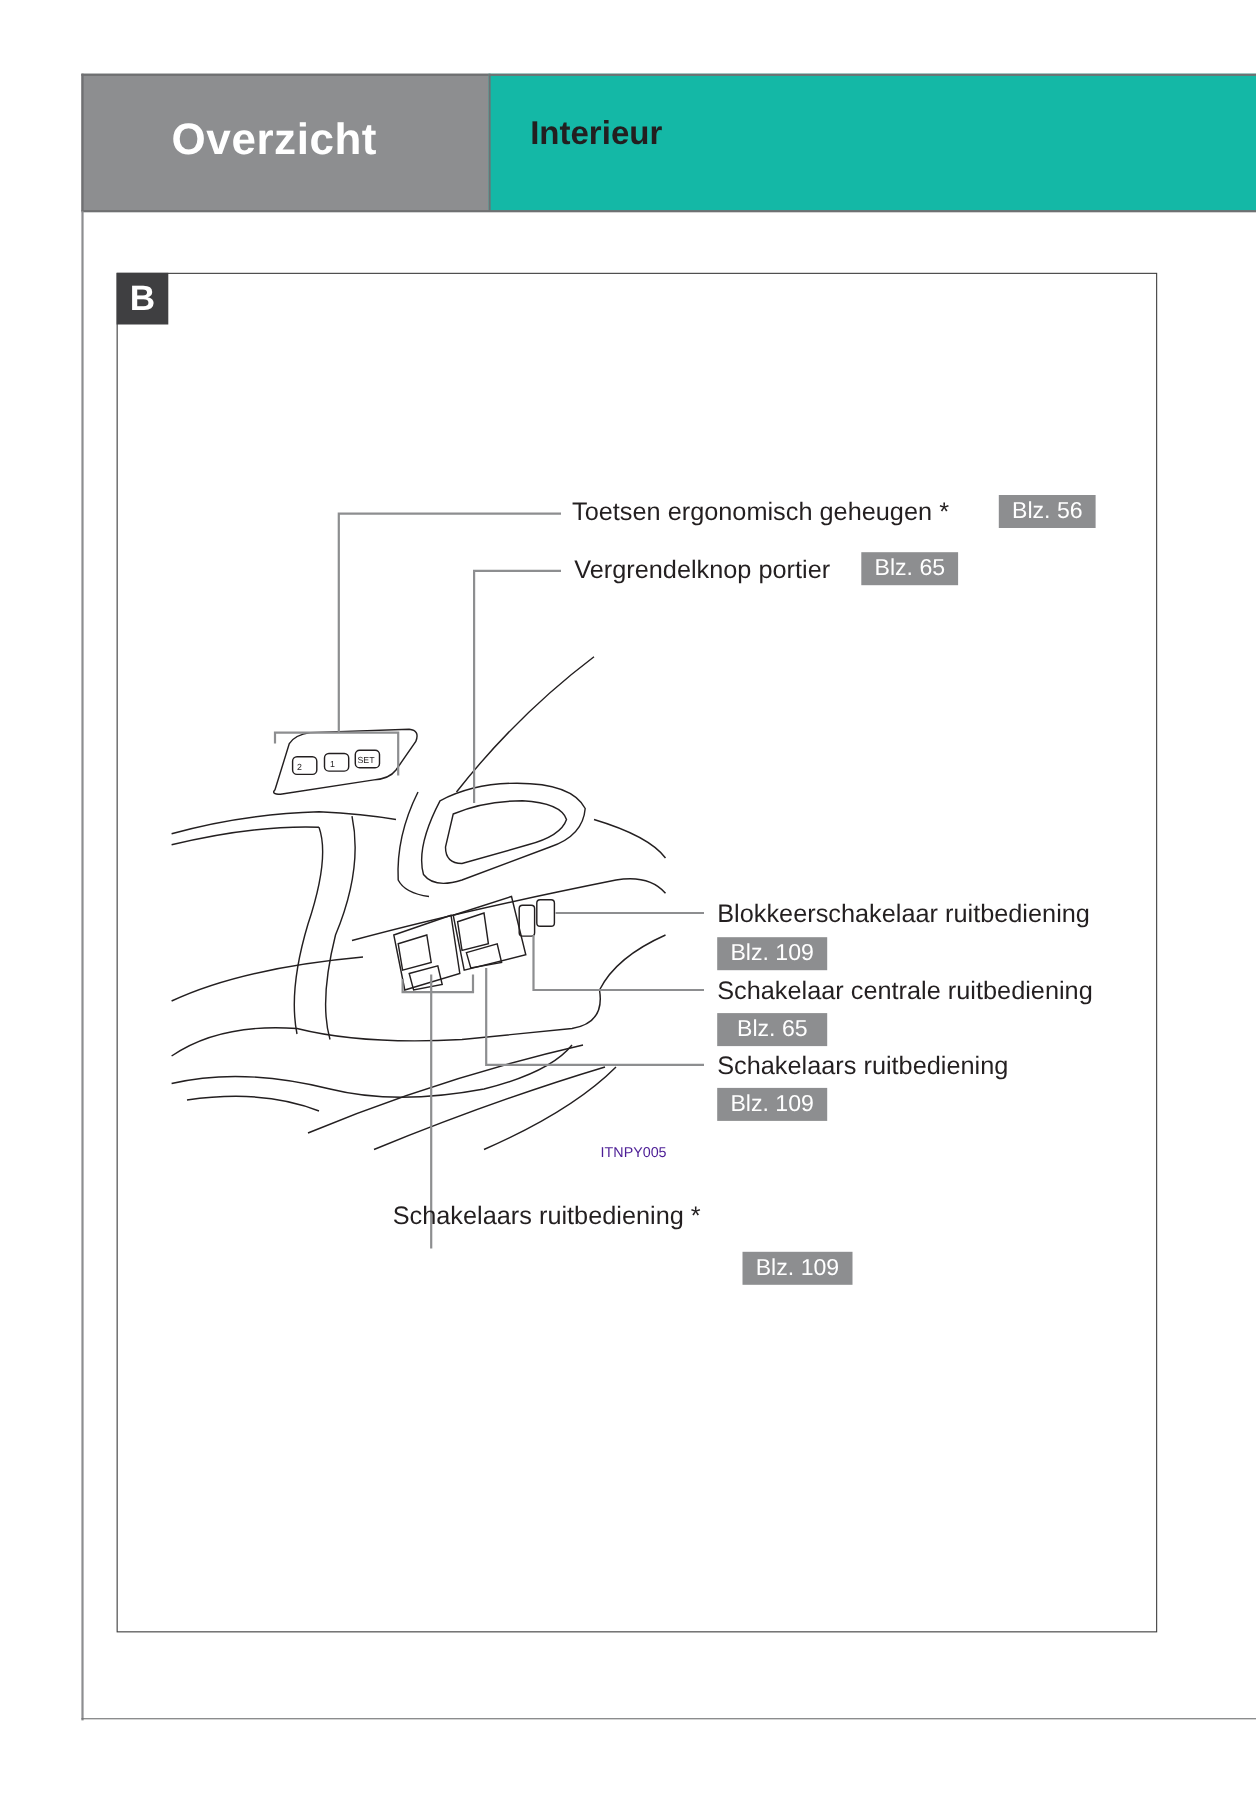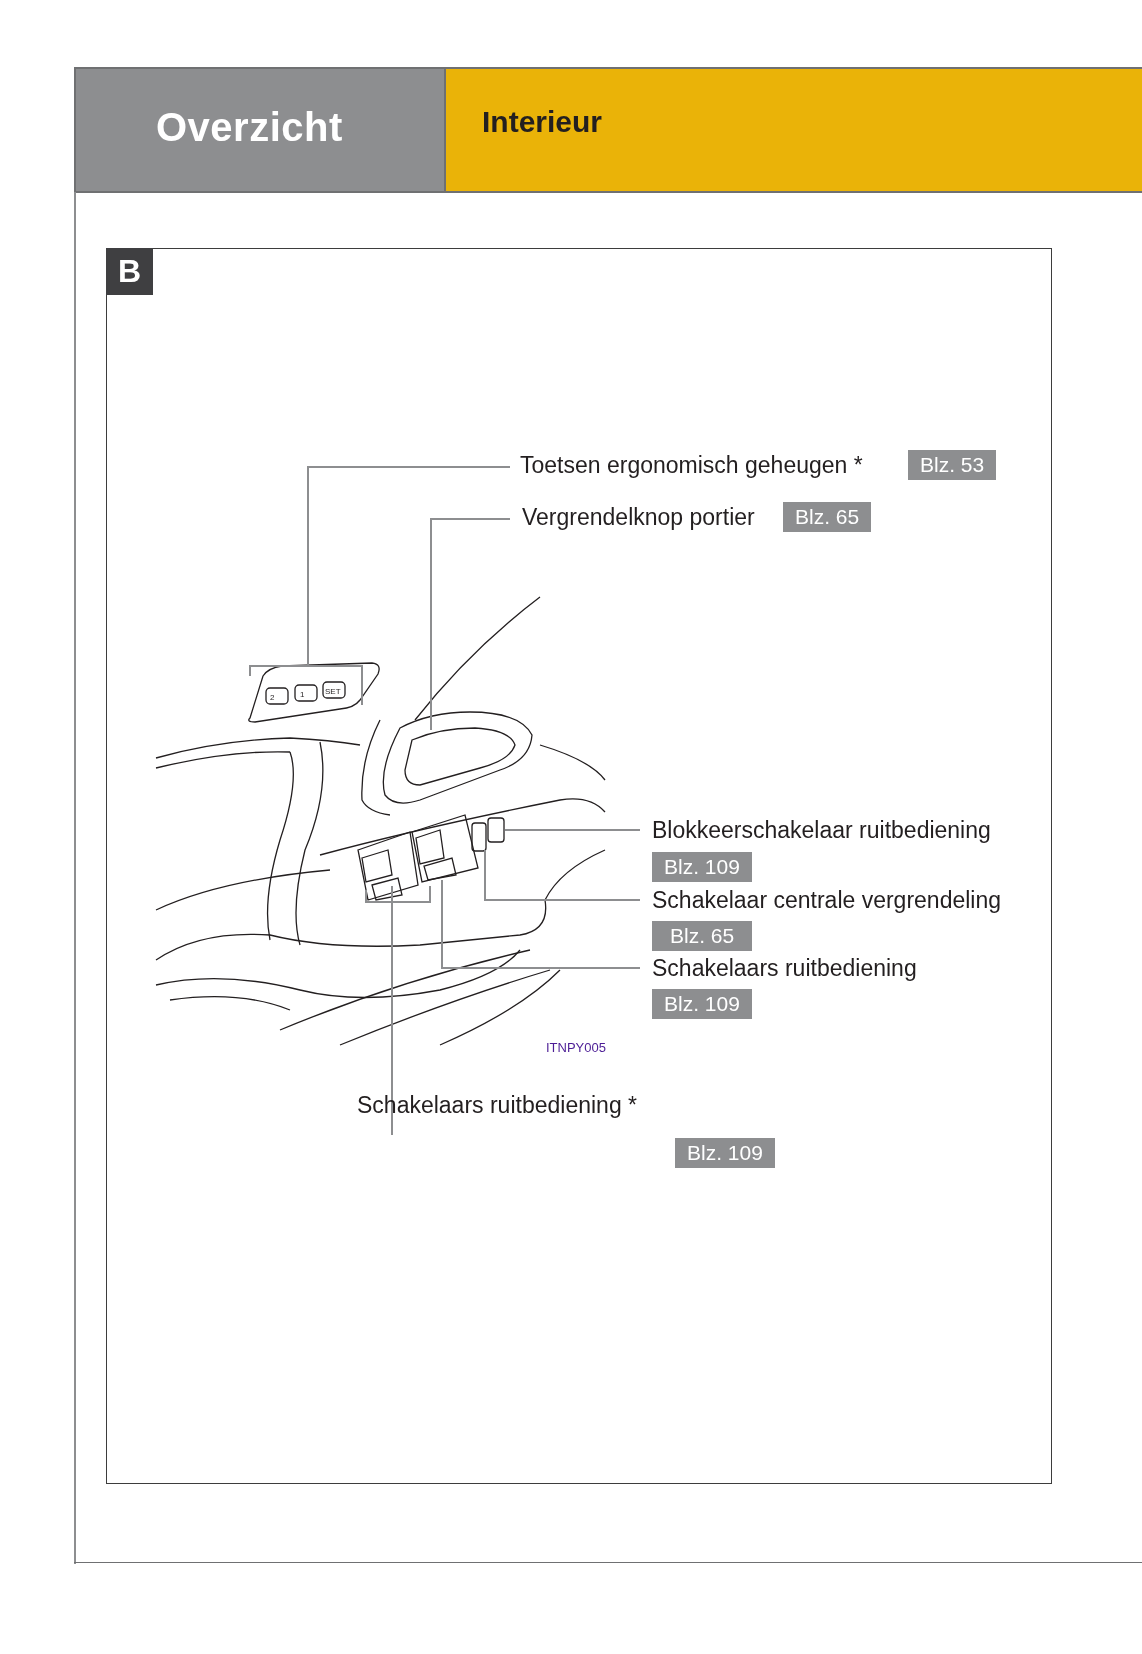--- a/index.html
+++ b/index.html
@@ -1,20 +1,20 @@
 <!DOCTYPE html>
 <html><head>
 <meta charset="utf-8">
 <style>
   html,body{margin:0;padding:0;background:#fff;}
   body{width:1142px;height:1654px;position:relative;overflow:hidden;font-family:"Liberation Sans",sans-serif;color:#231f20;}
   .abs{position:absolute;}
   .hdr-left{left:74px;top:67px;width:370px;height:125px;background:#8d8e90;border-top:2px solid #6f7072;border-left:2px solid #6f7072;box-sizing:border-box;}
   .hdr-left span{position:absolute;left:80px;top:36px;font-size:40px;font-weight:bold;color:#fff;letter-spacing:0.5px;}
-  .hdr-right{left:444px;top:67px;width:698px;height:125px;background:#eab308;border-top:2px solid #6f7072;border-left:2px solid #6f7072;box-sizing:border-box;}
+  .hdr-right{left:444px;top:67px;width:698px;height:125px;background:#14b8a6;border-top:2px solid #6f7072;border-left:2px solid #6f7072;box-sizing:border-box;}
   .hdr-right span{position:absolute;left:36px;top:36px;font-size:30px;font-weight:bold;color:#231f20;}
   .hdr-bottom{left:74px;top:191px;width:1068px;height:2px;background:#6f7072;}
   .page-left{left:74px;top:192px;width:2px;height:1372px;background:#8d8e90;}
   .page-bottom{left:74px;top:1562px;width:1068px;height:1px;background:#6f7072;}
   .frame{left:106px;top:248px;width:946px;height:1236px;border:1.5px solid #3d3d3d;box-sizing:border-box;}
   .badge-b{left:106px;top:248px;width:47px;height:47px;background:#3f3f41;color:#fff;font-weight:bold;font-size:32px;text-align:center;line-height:47px;}
   .label{font-size:23px;color:#231f20;white-space:nowrap;text-align:center;}
   .ref{background:#8d8e90;color:#fff;font-size:21px;padding:0 12px;height:30px;line-height:30px;white-space:nowrap;}
   .code{font-size:13px;color:#4c1d95;}
   .pagenum{left:68px;top:1652px;font-size:21px;color:#231f20;}
@@ -91,29 +91,29 @@
     <path d="M640 968 L442 968 L442 880"></path>
     <path d="M392 886 L392 1135"></path>
     <path d="M366 890 L366 902 L430 902 L430 886"></path>
   </g>
 </svg>
 
 <div class="abs label" style="left:520px;top:452px;">
   <span>Toetsen ergonomisch geheugen</span>
   <span>*</span>
 </div>
-<div class="abs ref" style="left:908px;top:450px;">Blz. 53</div>
+<div class="abs ref" style="left:908px;top:450px;">Blz. 56</div>
 
 <div class="abs label" style="left:522px;top:504px;">Vergrendelknop portier</div>
 <div class="abs ref" style="left:783px;top:502px;">Blz. 65</div>
 
 <div class="abs label" style="left:652px;top:817px;">Blokkeerschakelaar ruitbediening</div>
 <div class="abs ref" style="left:652px;top:852px;">Blz. 109</div>
 
-<div class="abs label" style="left:652px;top:887px;">Schakelaar centrale vergrendeling</div>
+<div class="abs label" style="left:652px;top:887px;">Schakelaar centrale ruitbediening</div>
 <div class="abs ref" style="left:652px;top:921px;padding:0 18px;">Blz. 65</div>
 
 <div class="abs label" style="left:652px;top:955px;">Schakelaars ruitbediening</div>
 <div class="abs ref" style="left:652px;top:989px;">Blz. 109</div>
 
 <div class="abs code" style="left:546px;top:1040px;">ITNPY005</div>
 
 <div class="abs label" style="left:357px;top:1092px;">
   <span>Schakelaars ruitbediening</span>
   <span>*</span>

